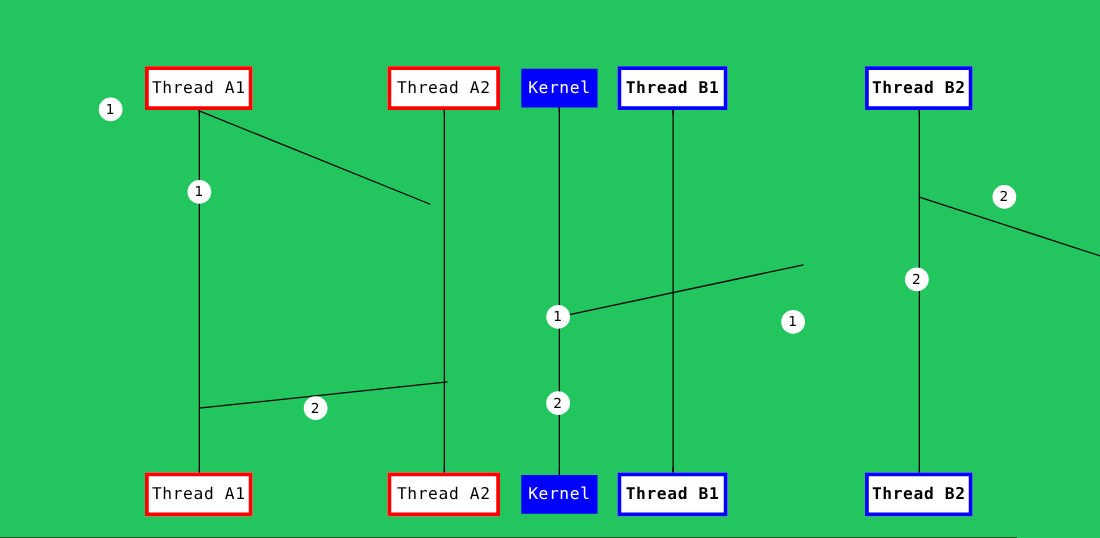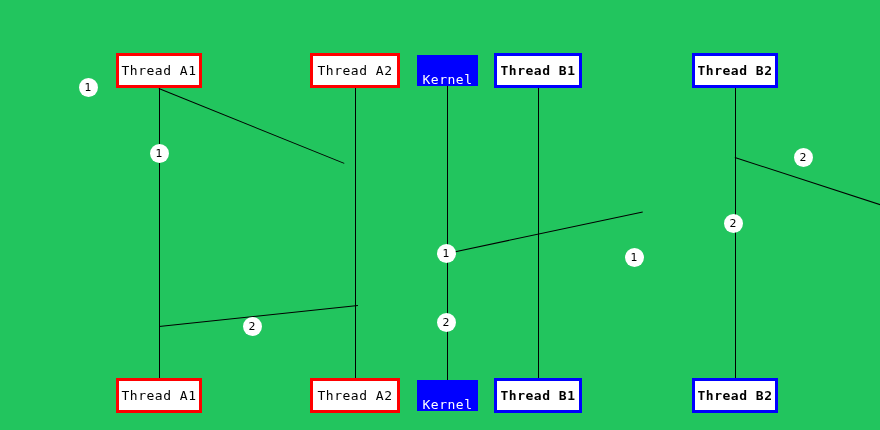--- a/index.html
+++ b/index.html
@@ -36,21 +36,20 @@
   .node.thread-b {
     background: #ffffff;
     border: 3px solid #0000ff;
     color: #000000;
     font-weight: bold;
   }
   .node.kernel {
     background: #0000ff;
     border: 0 solid #0000ff;
     color: #ffffff;
-    align-items: flex-end;
   }
 
   
   .lifeline {
     position: absolute;
     width: 1px;
     background: #000000;
   }
   .msg-line {
     position: absolute;

